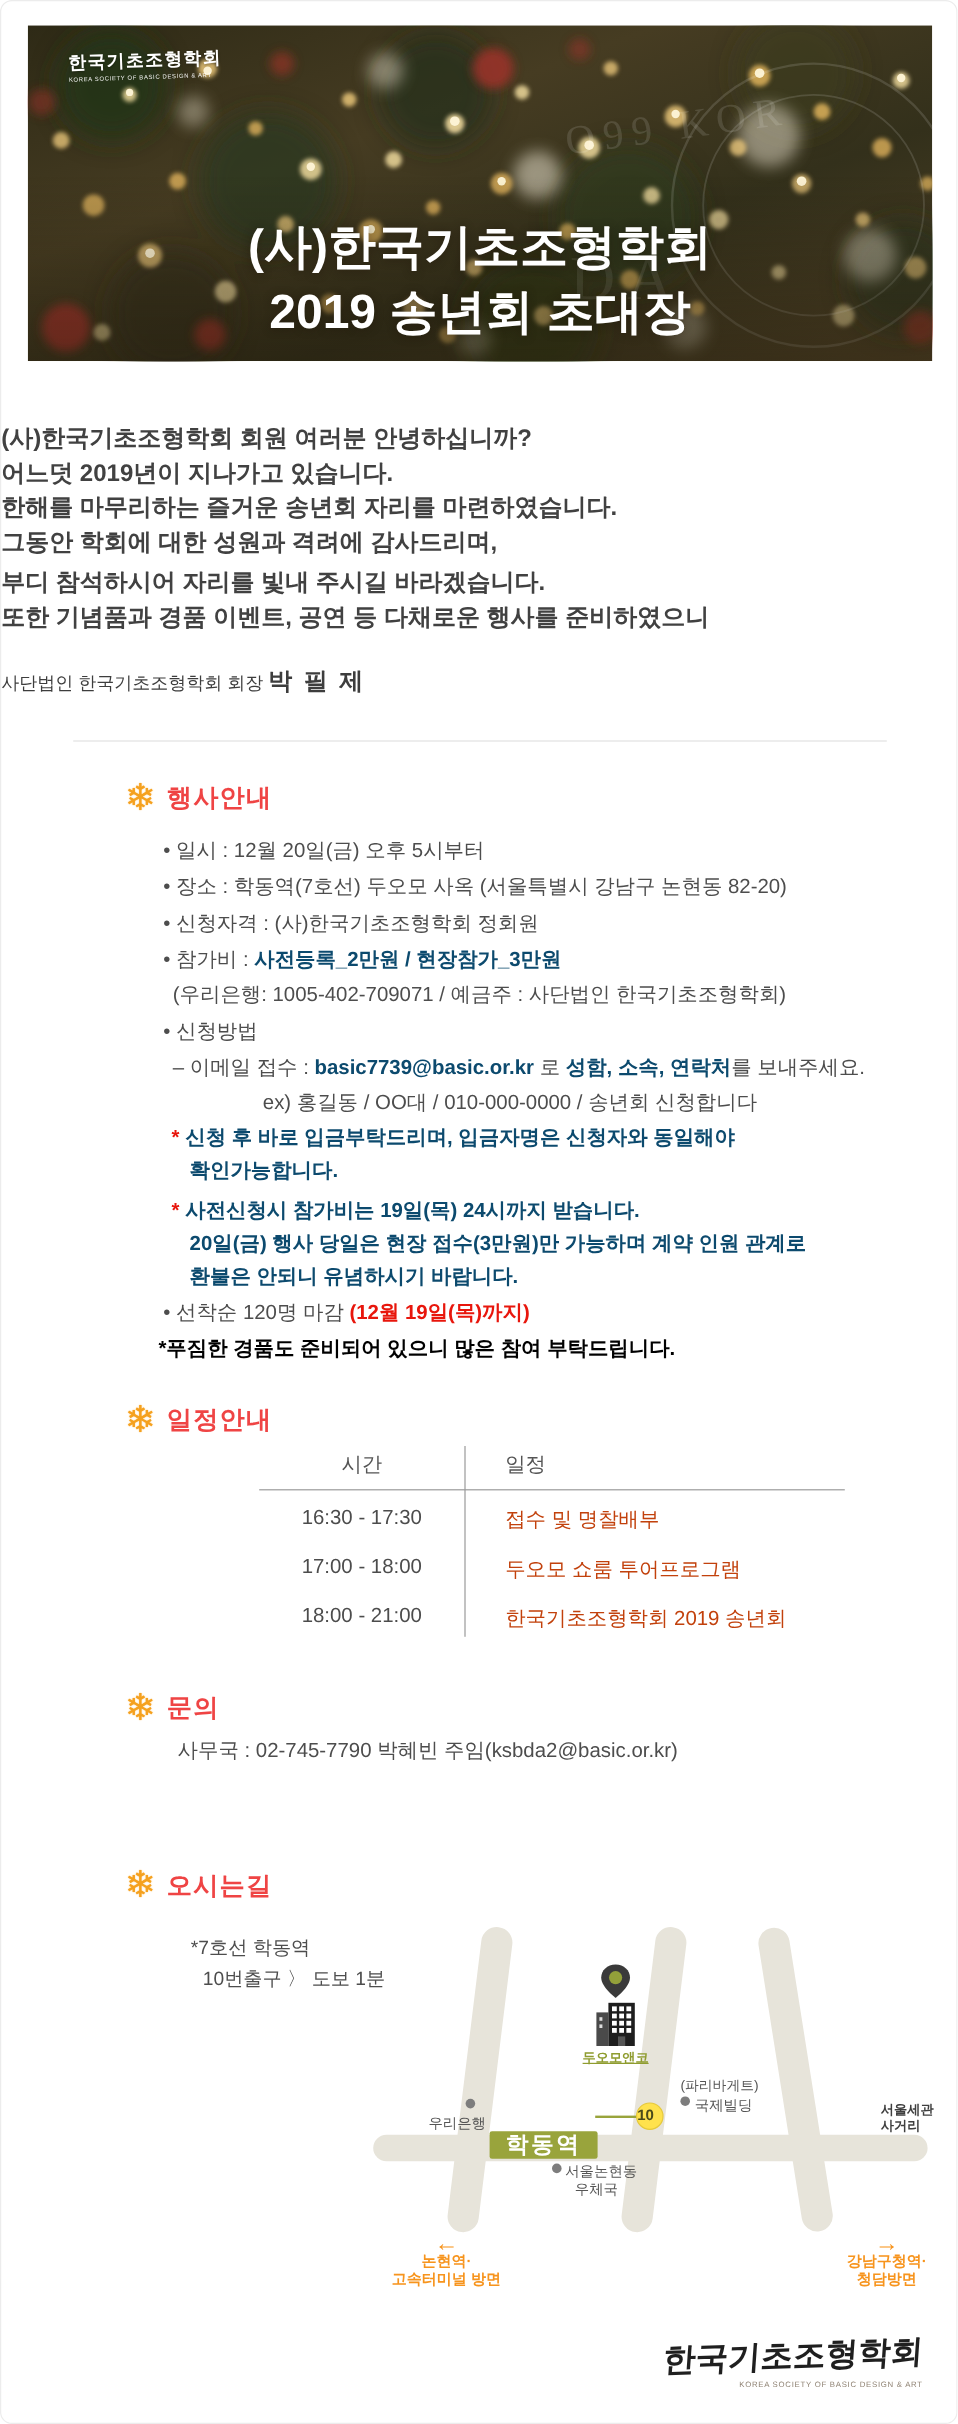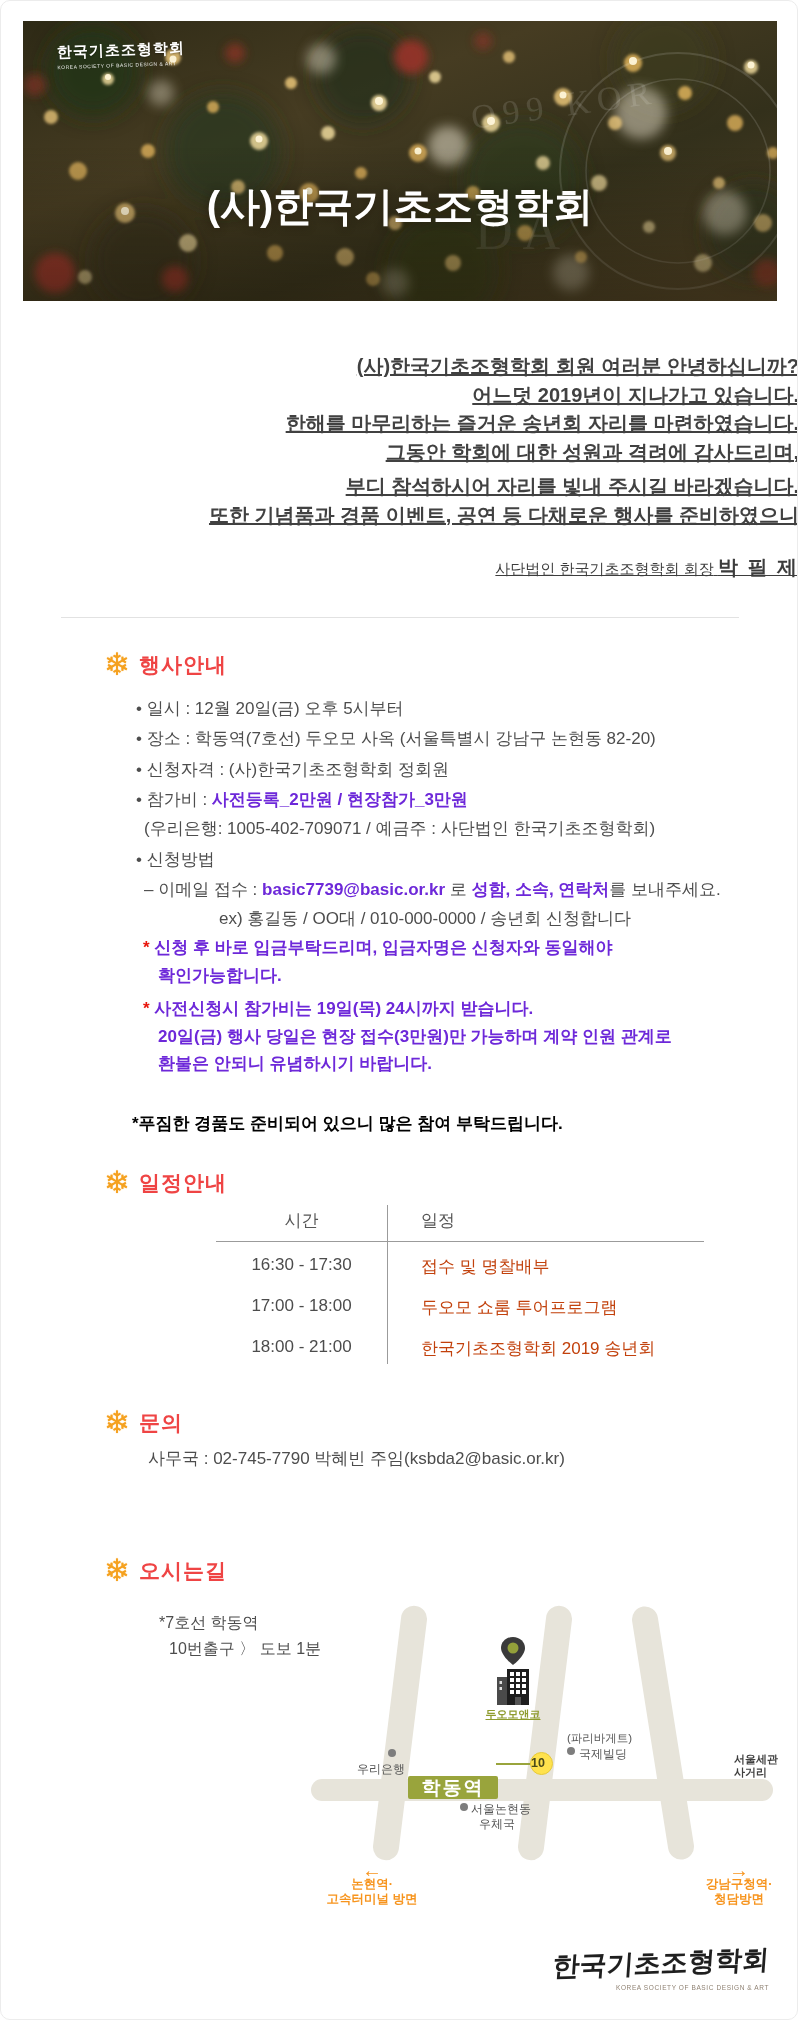--- a/index.html
+++ b/index.html
@@ -7,33 +7,33 @@
         font-family:"Liberation Sans",sans-serif;border:1px solid #ececec;border-radius:10px;box-sizing:border-box;}
   
   .hero{position:absolute;left:22px;top:20px;width:754px;height:280px;overflow:hidden;}
   .hero svg{position:absolute;left:0;top:0;}
   .hero-logo{position:absolute;left:34px;top:20px;color:#fff;transform:rotate(-2deg);}
   .hero-logo .main{font-size:15px;font-weight:bold;letter-spacing:1px;text-shadow:0 1px 2px rgba(0,0,0,.3);}
   .hero-logo .sub{font-size:5px;letter-spacing:.5px;opacity:.9;margin-top:2px;}
   .hero-title{position:absolute;left:0;right:0;top:158px;text-align:center;color:#fff;font-weight:bold;
               font-size:40px;line-height:54px;letter-spacing:0px;text-shadow:0 1px 8px rgba(20,10,0,.35);}
   
-  .center-text{position:absolute;left:0;width:798px;text-align:right;color:#414141;text-decoration:underline;}
+  .center-text{position:absolute;left:0;width:798px;text-align:left;color:#414141;}
   .p1{top:351px;font-size:20px;line-height:28.5px;font-weight:600;}
   .p2{top:471px;font-size:20px;line-height:28.5px;font-weight:600;}
   .sig{top:553px;font-size:15px;color:#3d3d3d;}
   .sig .name{font-size:20px;font-weight:bold;letter-spacing:2px;}
   .divider{position:absolute;left:60px;top:616px;width:678px;height:1px;background:#e2e2e2;}
   
   .sec{position:absolute;left:103px;display:flex;align-items:center;gap:9px;}
   .snow{font-size:31px;line-height:31px;color:#f5a11f;text-shadow:0 0 1px #f5a11f;}
   .sec-title{font-size:21px;font-weight:bold;color:#ef4444;letter-spacing:1px;}
   
   .ln{position:absolute;font-size:17px;color:#4d4d4d;white-space:nowrap;}
-  .b{font-weight:bold;color:#6d28d9;}
+  .b{font-weight:bold;color:#0c4a6e;}
   .redb{color:#e8160c;font-weight:bold;}
   .brown{color:#000000;font-weight:600;}
   
   .t-time{position:absolute;left:215px;width:171px;text-align:center;font-size:17px;color:#4c4c4c;}
   .t-event{position:absolute;left:420px;font-size:17px;color:#c2410c;white-space:nowrap;}
   .t-head{color:#555;}
   .t-hline{position:absolute;left:215px;top:1240px;width:488px;height:1px;background:#9b9b9b;}
   .t-vline{position:absolute;left:386px;top:1204px;width:1px;height:159px;background:#9b9b9b;}
   
   .map{position:absolute;left:0;top:1590px;width:798px;height:360px;}
@@ -183,20 +183,21 @@
       <text x="450" y="108" font-size="34" fill="#ffffff" opacity="0.12" letter-spacing="7" font-family="Liberation Serif, serif" transform="rotate(-8 450 108)">O99 KOR</text>
       <text x="452" y="228" font-size="52" fill="#ffffff" opacity="0.10" letter-spacing="10" font-family="Liberation Serif, serif">DA</text>
       <rect width="754" height="280" fill="url(#vg)"></rect>
     </svg>
     <div class="hero-logo">
       <div class="main">한국기초조형학회</div>
       <div class="sub">KOREA SOCIETY OF BASIC DESIGN &amp; ART</div>
     </div>
     <div class="hero-title">
       <div>(사)한국기초조형학회</div>
+      <div>2019 송년회 초대장</div>
     </div>
   </div>
 
   <div class="center-text p1">
     <div>(사)한국기초조형학회 회원 여러분 안녕하십니까?</div>
     <div>어느덧 2019년이 지나가고 있습니다.</div>
     <div>한해를 마무리하는 즐거운 송년회 자리를 마련하였습니다.</div>
     <div>그동안 학회에 대한 성원과 격려에 감사드리며,</div>
   </div>
   <div class="center-text p2">
@@ -229,20 +230,23 @@
   <div class="ln" style="left:218px;top:906px;">ex) 홍길동 / OO대 / 010-000-0000 / 송년회 신청합니다</div>
   <div class="ln" style="left:142px;top:935px;">
     <span class="redb">*</span> <span class="b">신청 후 바로 입금부탁드리며, 입금자명은 신청자와 동일해야</span>
   </div>
   <div class="ln b" style="left:157px;top:963px;">확인가능합니다.</div>
   <div class="ln" style="left:142px;top:996px;">
     <span class="redb">*</span> <span class="b">사전신청시 참가비는 19일(목) 24시까지 받습니다.</span>
   </div>
   <div class="ln b" style="left:157px;top:1024px;">20일(금) 행사 당일은 현장 접수(3만원)만 가능하며 계약 인원 관계로</div>
   <div class="ln b" style="left:157px;top:1051px;">환불은 안되니 유념하시기 바랍니다.</div>
+  <div class="ln" style="left:135px;top:1081px;">
+    <span>• 선착순 120명 마감 </span><span class="redb">(12월 19일(목)까지)</span>
+  </div>
   <div class="ln brown" style="left:131px;top:1111px;">*푸짐한 경품도 준비되어 있으니 많은 참여 부탁드립니다.</div>
 
   <div class="sec" style="top:1166px;">
     <span class="snow">❄</span>
     <span class="sec-title">일정안내</span>
   </div>
   <div class="t-time t-head" style="top:1208px;">시간</div>
   <div class="t-event t-head" style="top:1208px;">일정</div>
   <div class="t-hline"></div>
   <div class="t-vline"></div>

